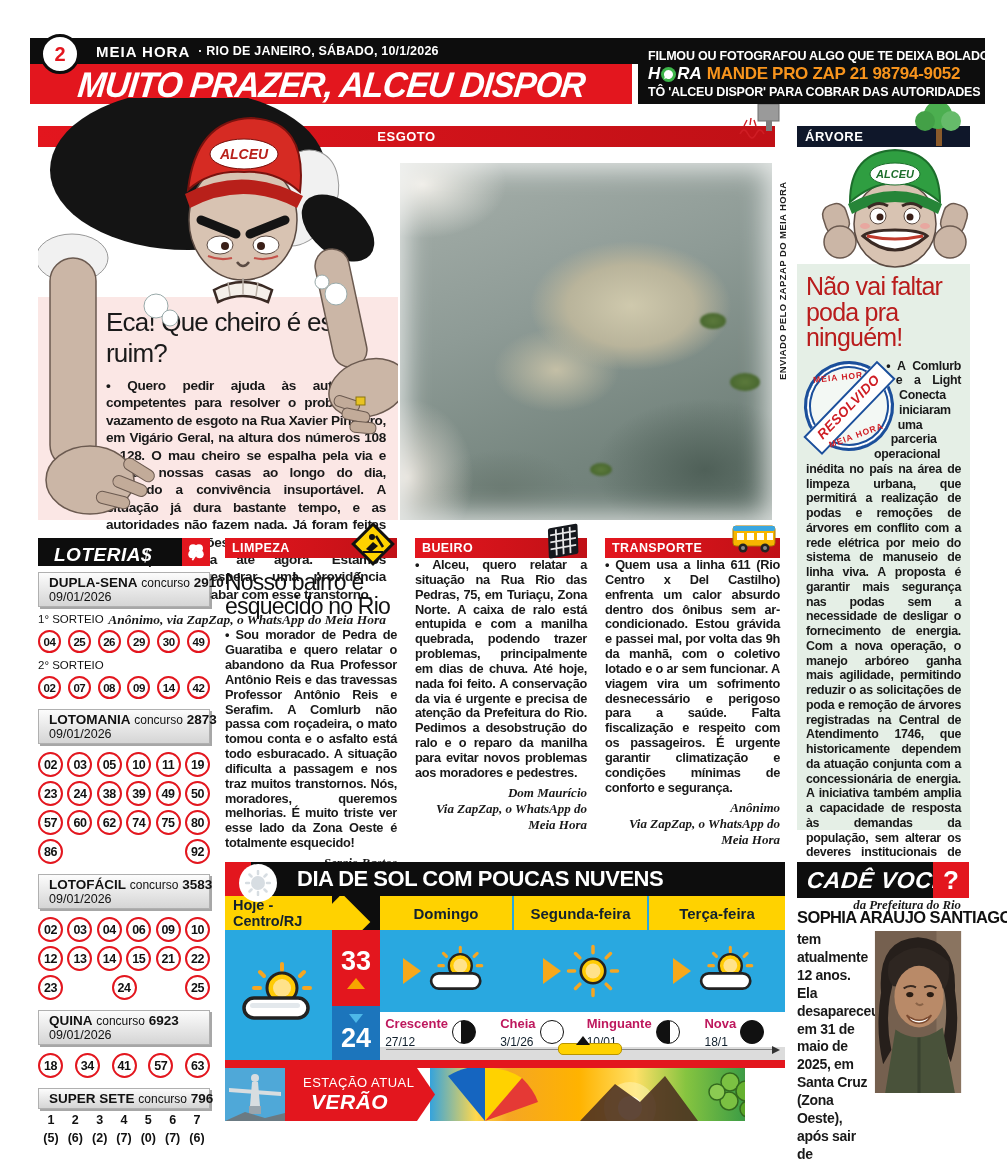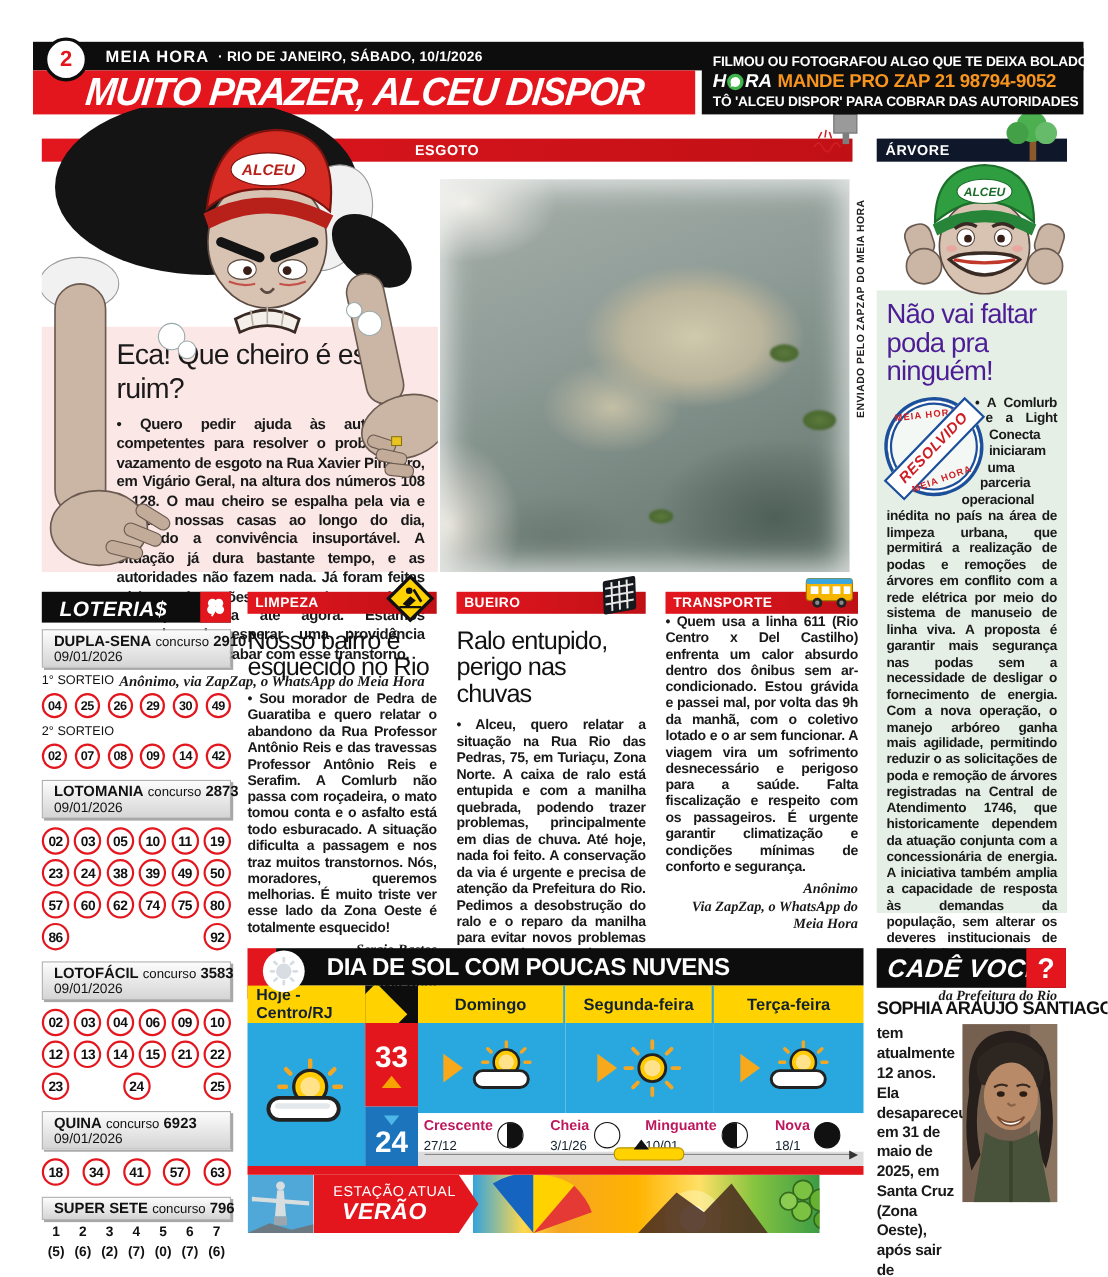--- a/index.html
+++ b/index.html
@@ -59,21 +59,21 @@
   .pink-body{font-size:13.6px;font-weight:700;color:#191919;line-height:1.28;text-align:justify;
              letter-spacing:-0.35px;}
   .sig-serif{font-family:"Liberation Serif",serif;font-style:italic;font-weight:700;text-align:right;}
   .pink-sig{font-size:13.5px;color:#191919;margin-top:9px;}
   .alceu-left{position:absolute;left:38px;top:98px;z-index:3;pointer-events:none;}
   .alceu-right{position:absolute;left:820px;top:144px;z-index:3;pointer-events:none;}
 
   
   .arvore-box{position:absolute;left:797px;top:264px;width:173px;height:566px;background:#e5efe6;
               z-index:1;box-sizing:border-box;padding:8px 9px;}
-  .arvore-h{font-size:25px;font-weight:400;color:#4c1d95;line-height:1.02;letter-spacing:-0.8px;margin:2px 0 8px 0;}
+  .arvore-h{font-size:25px;font-weight:400;color:#b91c1c;line-height:1.02;letter-spacing:-0.8px;margin:2px 0 8px 0;}
   .arvore-body{font-size:12.4px;font-weight:700;color:#191919;line-height:1.19;text-align:justify;
                letter-spacing:-0.3px;}
   .arvore-sig{font-size:12.8px;margin-top:8px;color:#191919;line-height:1.2;}
   .stamp{float:left;width:84px;height:84px;margin:2px 5px 2px -2px;border-radius:50%;position:relative;
          border:3px solid #1b4f9b;box-shadow:inset 0 0 0 2px #fff,inset 0 0 0 4px #1b4f9b;
          transform:rotate(-14deg);background:rgba(255,255,255,.55);shape-outside:circle(50%);}
   .stamp-band{position:absolute;left:-11px;right:-11px;top:50%;height:22px;margin-top:-11px;background:#fff;
               border:2px solid #1b4f9b;transform:rotate(-32deg);color:#cf1d24;font-weight:700;
               font-style:italic;text-align:center;font-size:13.5px;line-height:20px;letter-spacing:.5px;}
   .stamp-top,.stamp-bottom{position:absolute;left:0;right:0;text-align:center;color:#cf1d24;
@@ -490,21 +490,20 @@
   <div class="letter-col col-bueiro">
     <div class="tagbar col-tag">
       <span>BUEIRO</span>
       <svg class="col-icon" width="42" height="40" viewBox="0 0 42 40">
         <g transform="rotate(-10 21 20) skewX(-8)">
           <rect x="8" y="4" width="30" height="30" rx="2" fill="#15181d"></rect>
           <path d="M10 11 h26 M10 18 h26 M10 25 h26 M16 6 v26 M23 6 v26 M30 6 v26" stroke="#fff" stroke-width="1.8" opacity=".9"></path>
         </g>
       </svg>
     </div>
-    <div class="col-h">Ralo entupido, perigo nas chuvas</div>
     <div class="col-body">• Alceu, quero relatar a situação na Rua Rio das Pedras, 75, em Turiaçu, Zona Norte. A caixa de ralo está entupida e com a manilha quebrada, podendo trazer problemas, principalmente em dias de chuva. Até hoje, nada foi feito. A conservação da via é urgente e precisa de atenção da Prefeitura do Rio. Pedimos a desobstrução do ralo e o reparo da manilha para evitar novos problemas aos moradores e pedestres.</div>
     <div class="sig-serif col-sig">
       <span class="col-author">Dom Maurício</span>
       <span>Via ZapZap, o WhatsApp do Meia Hora</span>
     </div>
   </div>
 
   <div class="letter-col col-transporte">
     <div class="tagbar col-tag">
       <span>TRANSPORTE</span>

